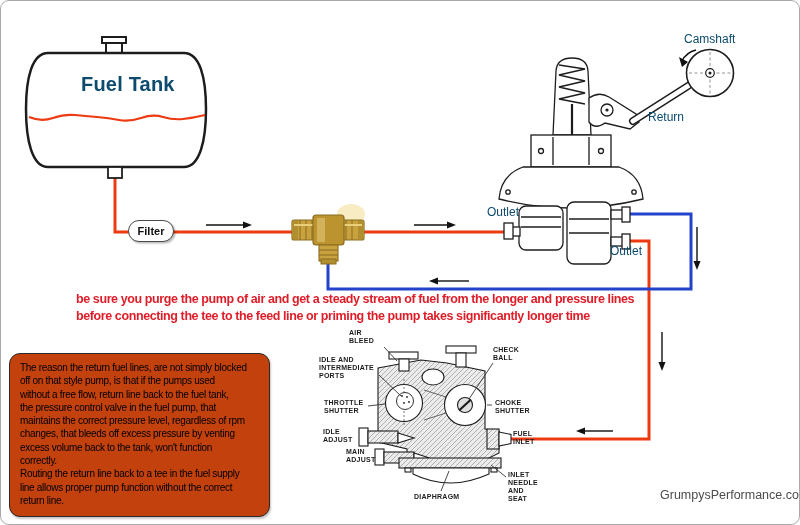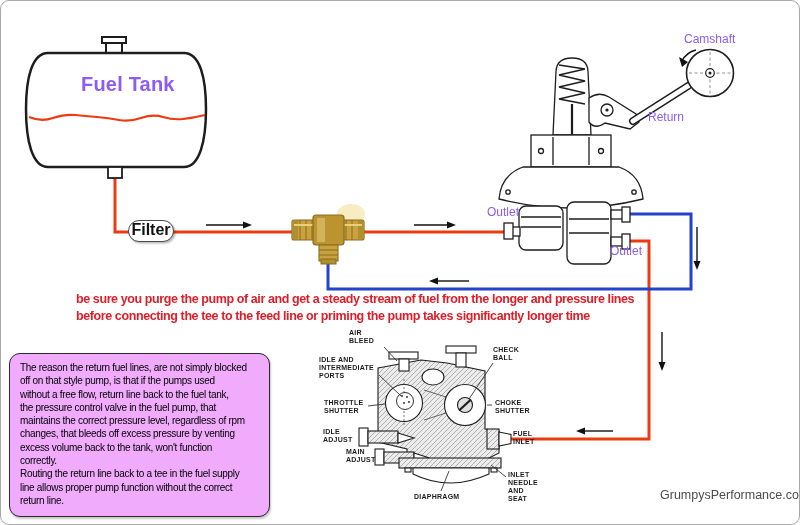--- a/index.html
+++ b/index.html
@@ -10,37 +10,37 @@
     --brass-dark:#8a6d1f;
     --brass-mid:#b08f2e;
   }
   html,body{margin:0;padding:0;background:#fff;}
   .canvas{
     position:relative;width:800px;height:525px;background:#fff;
     border:1px solid #a9a9a9;border-radius:9px;box-sizing:border-box;overflow:hidden;
     font-family:"Liberation Sans",sans-serif;color:#111;
   }
   .art{position:absolute;left:0;top:0;}
-  .lbl{position:absolute;white-space:pre-line;line-height:1.16;color:#8b5cf6;}
+  .lbl{position:absolute;white-space:pre-line;line-height:1.16;color:#0c4a6e;}
   .l12{font-size:12px;}
   .l15{font-size:20px;font-weight:700;letter-spacing:.2px;}
   .clabel{font-size:7px;font-weight:700;letter-spacing:.25px;line-height:1.16;color:#1c1c1c;}
   .ctr{text-align:center;}
   .filter-pill{
     position:absolute;left:127px;top:219px;width:46px;height:22px;background:#fff;
     border:1.6px solid #4a4a4a;border-radius:12px;box-sizing:border-box;
-    display:flex;align-items:flex-start;justify-content:center;font-size:16px;font-weight:600;
+    display:flex;align-items:center;justify-content:center;font-size:11px;font-weight:600;
     box-shadow:1.5px 1.5px 2px rgba(0,0,0,.28);
   }
   .warning{
     position:absolute;left:75px;top:290px;font-size:12.5px;font-weight:700;
     letter-spacing:-.4px;line-height:16.5px;color:var(--warning-text);white-space:pre;
   }
   .notebox{
-    position:absolute;left:8px;top:352px;width:261px;height:164px;background:#f0abfc;
+    position:absolute;left:8px;top:352px;width:261px;height:164px;background:#c2410c;
     border:1.3px solid #2a2a2a;border-radius:11px;box-sizing:border-box;padding:7px 9px 0 10px;
     font-size:10px;letter-spacing:-.3px;line-height:13.3px;white-space:pre;color:#000;
     box-shadow:1px 1.5px 2px rgba(0,0,0,.22);
   }
   .watermark{position:absolute;left:659px;top:487px;font-size:12.5px;color:#4c4c4c;}
   .supply{stroke:var(--supply-line);fill:none;}
   .return{stroke:var(--return-line);fill:none;}
   .ink{stroke:#1d1d1d;fill:#fff;}
   .thin{stroke:#333;fill:none;stroke-width:.9;}
   .arrow{stroke:#111;stroke-width:1.4;}

